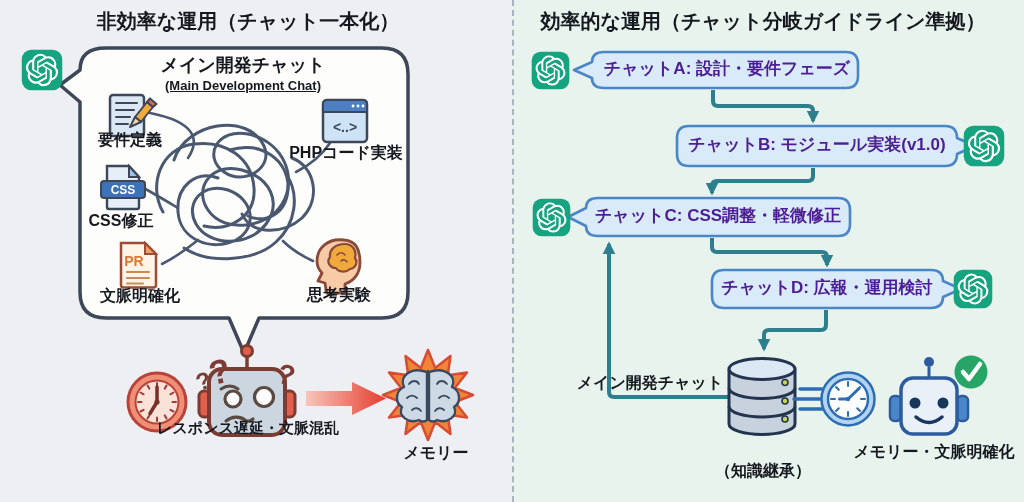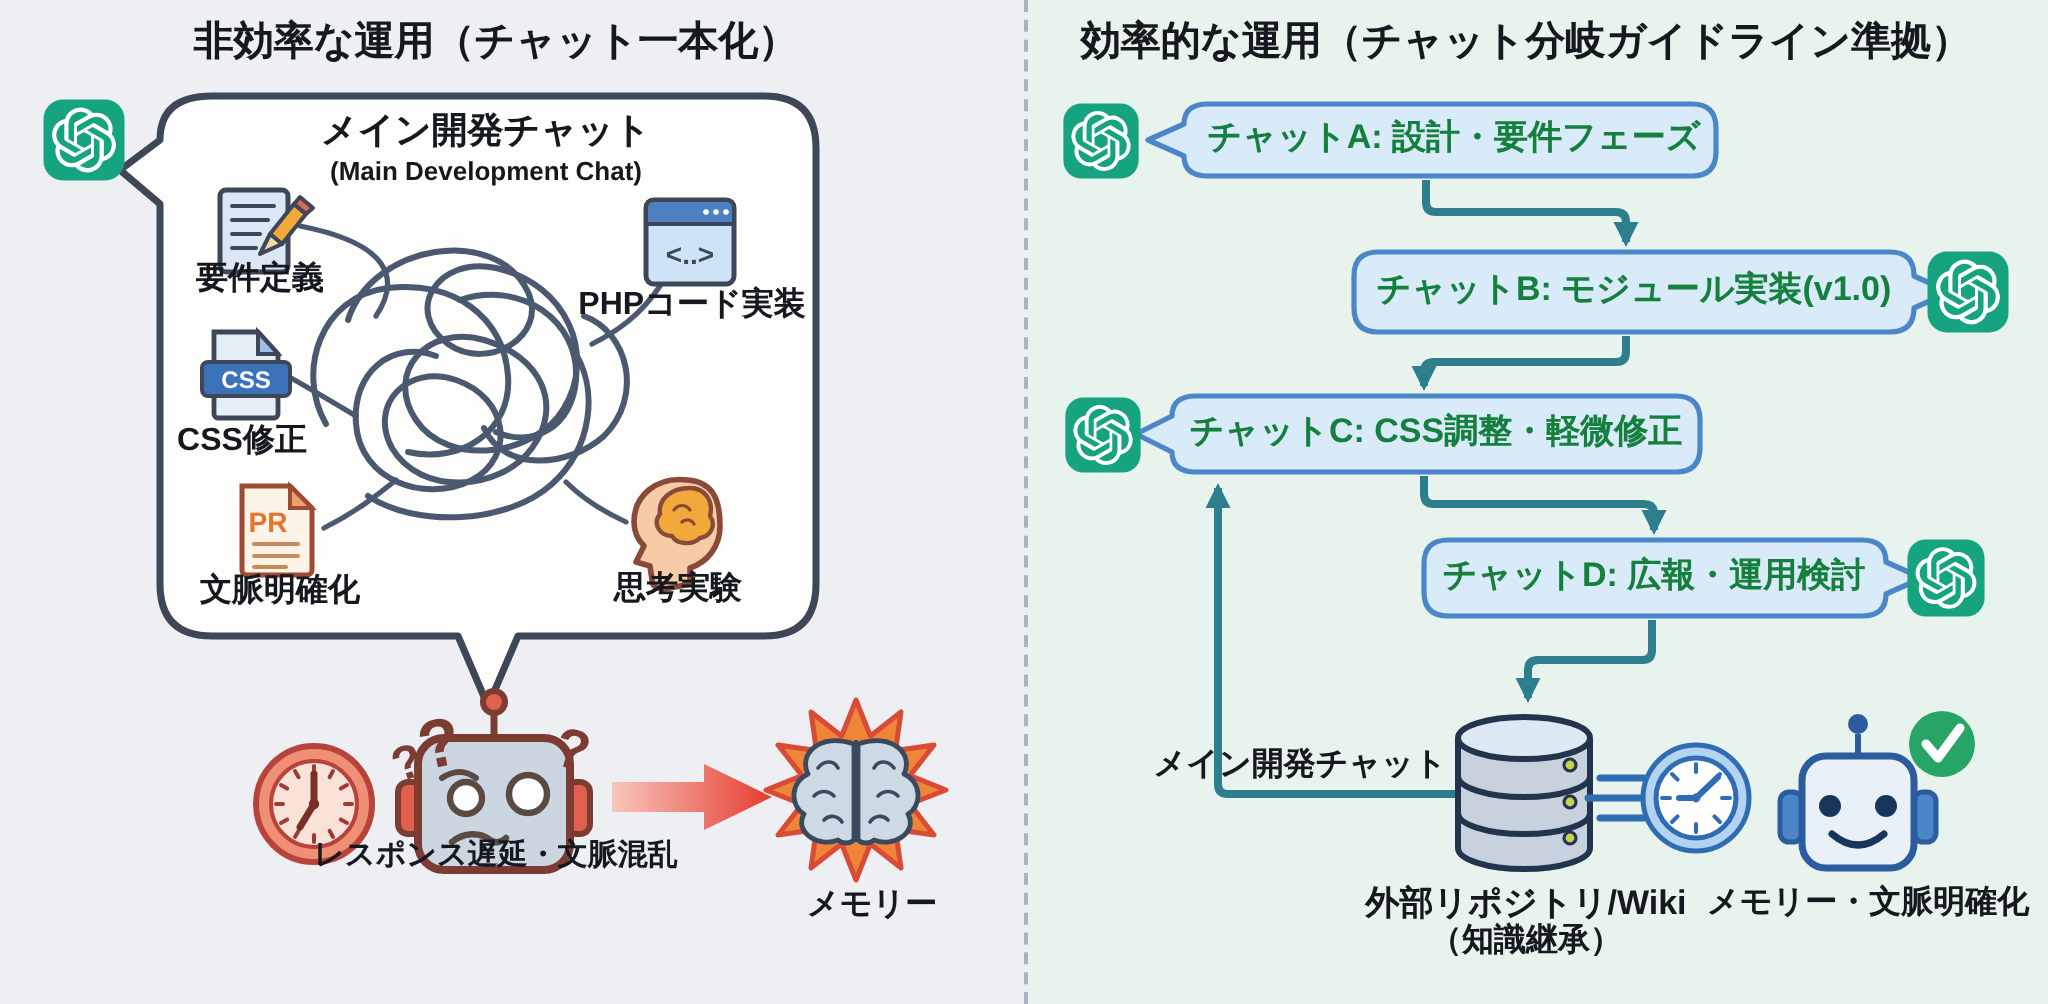--- a/index.html
+++ b/index.html
@@ -8,22 +8,22 @@
   .panel-right{position:absolute;left:512px;top:0;width:512px;height:502px;
                background:#e7f3ec;border-left:2px dashed #aab3bf;box-sizing:border-box;}
   .art{position:absolute;left:0;top:0;}
   .lbl{position:absolute;transform:translateX(-50%);white-space:nowrap;
        font-weight:700;color:#15191f;line-height:1.1;}
   .fs20{font-size:20px;text-align:center;}
   .fs18{font-size:18px;}
   .fs17{font-size:17px;}
   .fs16{font-size:16px;}
   .fs15{font-size:15px;}
-  .fs13{font-size:13px;}
-  .chat-text{color:#15803d;}
+  .fs13{font-size:13px;text-decoration:underline;}
+  .chat-text{color:#4c1d95;}
   svg text{font-family:"Liberation Sans","DejaVu Sans",sans-serif;font-weight:700;}
 </style>
 </head>
 <body>
 
 <div class="canvas">
 
   <div class="panel-right"></div>
 
   <svg class="art" width="1024" height="502" viewBox="0 0 1024 502">
@@ -253,17 +253,16 @@
   <div class="lbl fs16" style="left:339px;top:286px">思考実験</div>
   <div class="lbl fs15" style="left:248px;top:420px">レスポンス遅延・文脈混乱</div>
   <div class="lbl fs16" style="left:436px;top:444px">メモリー</div>
 
   <div class="lbl fs20" style="left:763px;top:10px">効率的な運用（チャット分岐ガイドライン準拠）</div>
   <div class="lbl fs17 chat-text" style="left:727px;top:60px">チャットA: 設計・要件フェーズ</div>
   <div class="lbl fs17 chat-text" style="left:817px;top:136px">チャットB: モジュール実装(v1.0)</div>
   <div class="lbl fs17 chat-text" style="left:718px;top:207px">チャットC: CSS調整・軽微修正</div>
   <div class="lbl fs17 chat-text" style="left:827px;top:279px">チャットD: 広報・運用検討</div>
   <div class="lbl fs16" style="left:650px;top:374px">メイン開発チャット</div>
-  <div class="lbl fs17" style="left:763px;top:443px">外部リポジトリ/Wiki</div>
   <div class="lbl fs16" style="left:763px;top:462px">（知識継承）</div>
   <div class="lbl fs16" style="left:934px;top:443px">メモリー・文脈明確化</div>
 
 </div>
 
 </body></html>

